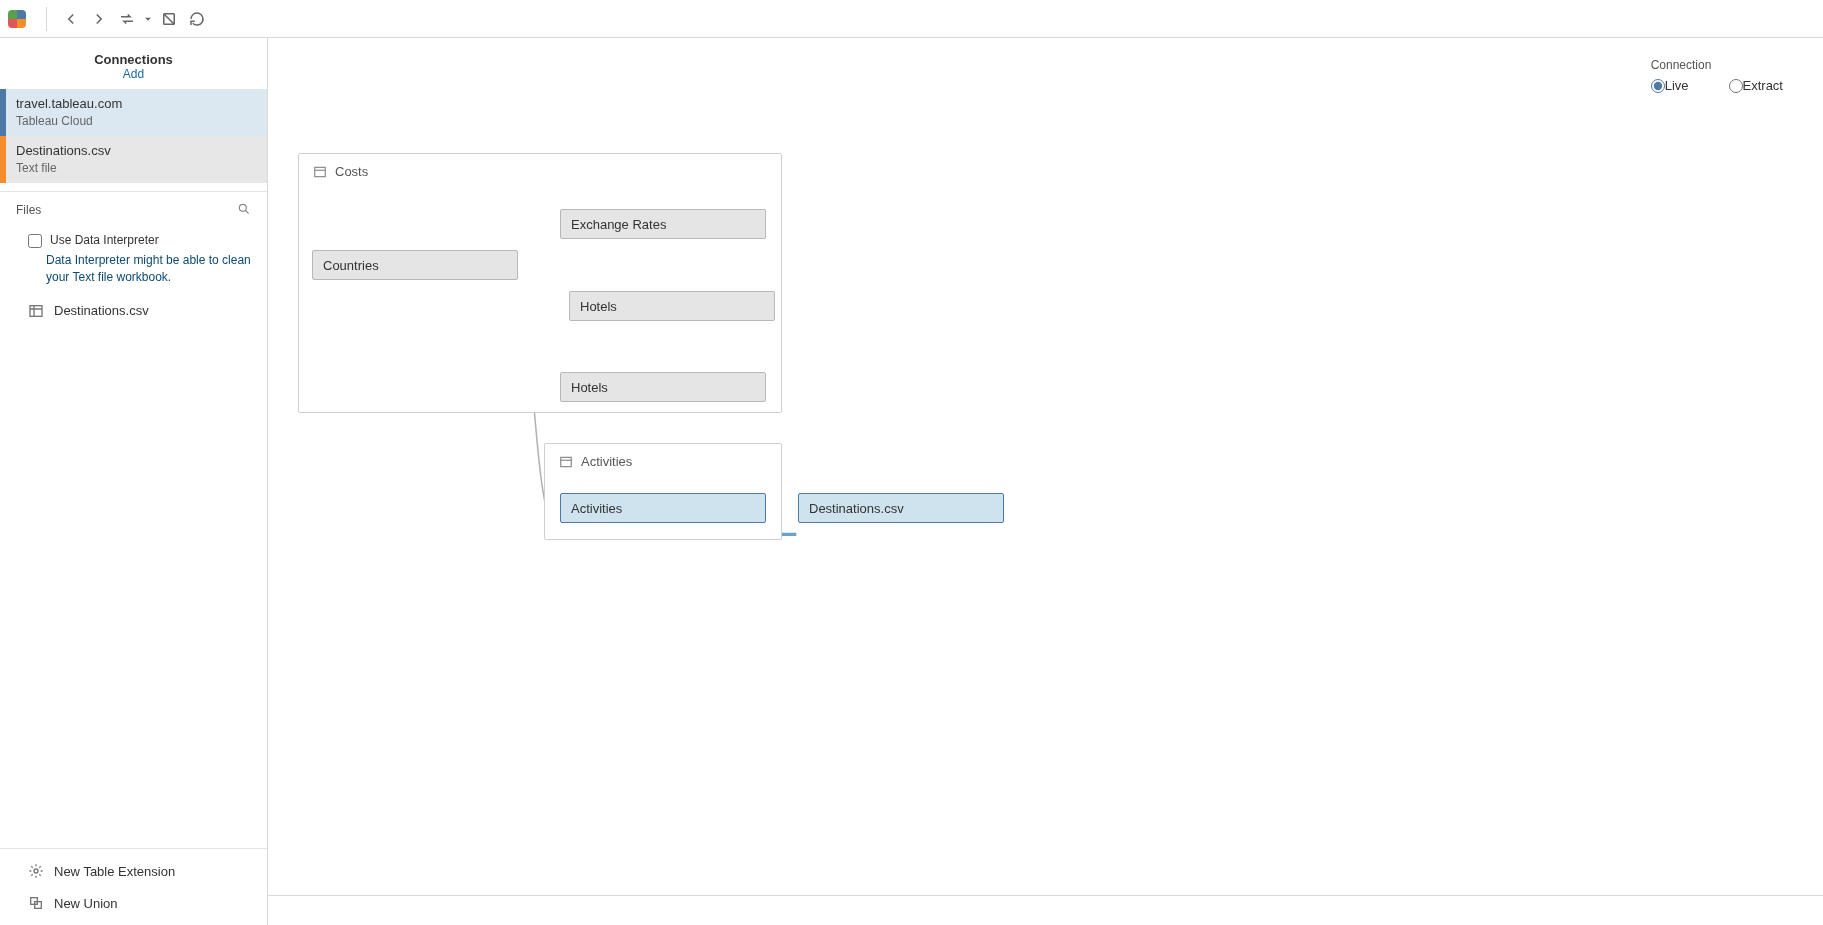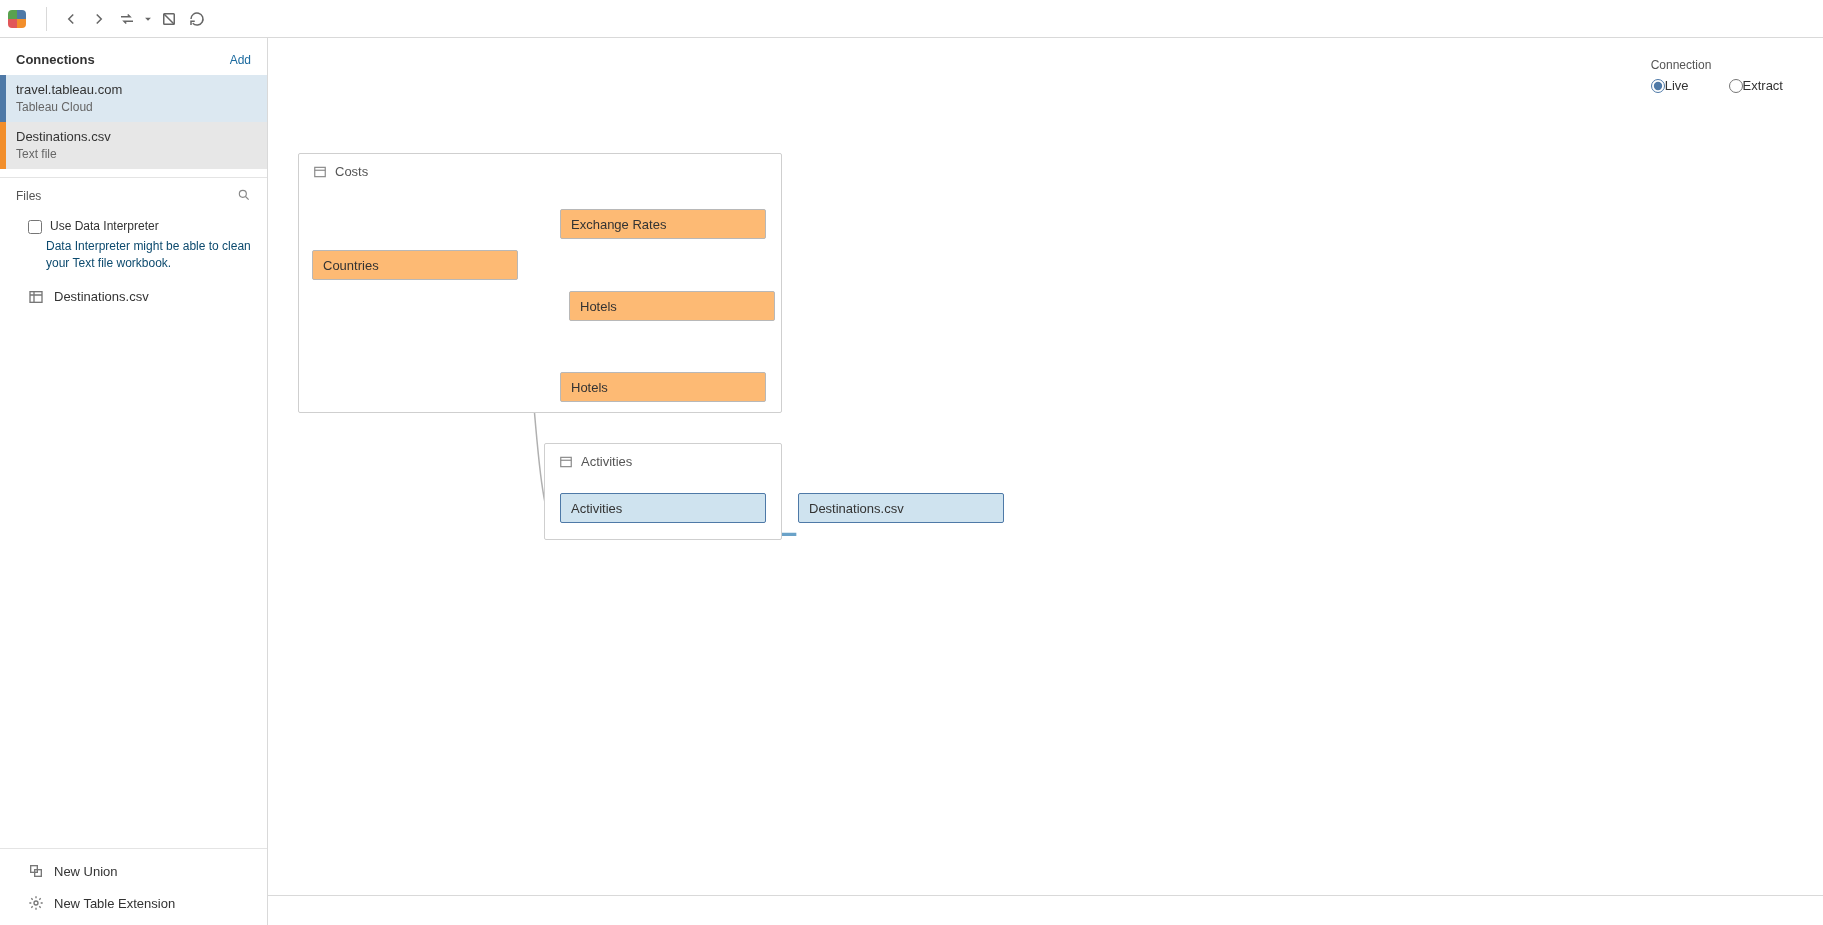--- a/index.html
+++ b/index.html
@@ -43,21 +43,21 @@
   
   .sidebar {
     width: 268px;
     border-right: 1px solid #d9d9d9;
     display:flex;
     flex-direction: column;
     min-height: 0;
   }
   .conn-header {
     padding: 14px 16px 8px 16px;
-    display:flex; justify-content:space-between; align-items:center;
+    display:flex; justify-content:space-between; align-items:center;flex-direction:column;
   }
   .conn-header .title { font-weight:600; font-size:13px; }
   .conn-header .add { color:#1a699e; font-size:12px; cursor:pointer; }
   .conn-list { padding: 0 0 0 0; }
   .conn-item {
     padding: 6px 16px 6px 16px;
     line-height: 1.4;
     position:relative;
   }
   .conn-item.active-blue::before {
@@ -148,21 +148,21 @@
     padding:10px 14px 0 14px;
     font-size:13px; color:#555;
   }
   .group-header .icon { width:14px; height:14px; color:#888; }
 
   .tbl {
     position:absolute;
     height:30px;
     border:1px solid #b8b8b8;
     border-radius:2px;
-    background:#fdba74;
+    background:#e5e5e5;
     display:flex; align-items:center;
     padding:0 10px;
     font-size:13px;
   }
   .tbl.active {
     background:#cfe3ef;
     border-color:#4e79a7;
   }
 
   
@@ -263,31 +263,31 @@
           </svg>
         <span>Destinations.csv</span>
       </div>
     </div>
 
     <div class="sidebar-spacer"></div>
 
     <div class="sb-footer">
       <div class="sb-bottom-item">
         <svg class="icon" viewBox="0 0 24 24" fill="none" stroke="currentColor" stroke-width="2">
+            <circle cx="12" cy="12" r="3"></circle>
+            <path d="M12 2v3M12 19v3M2 12h3M19 12h3M5 5l2 2M17 17l2 2M19 5l-2 2M5 19l2-2"></path>
+          </svg>
+        <span>New Table Extension</span>
+      </div>
+      <div class="sb-bottom-item">
+        <svg class="icon" viewBox="0 0 24 24" fill="none" stroke="currentColor" stroke-width="2">
             <rect x="4" y="4" width="10" height="10"></rect>
             <rect x="10" y="10" width="10" height="10"></rect>
           </svg>
         <span>New Union</span>
-      </div>
-      <div class="sb-bottom-item">
-        <svg class="icon" viewBox="0 0 24 24" fill="none" stroke="currentColor" stroke-width="2">
-            <circle cx="12" cy="12" r="3"></circle>
-            <path d="M12 2v3M12 19v3M2 12h3M19 12h3M5 5l2 2M17 17l2 2M19 5l-2 2M5 19l2-2"></path>
-          </svg>
-        <span>New Table Extension</span>
       </div>
     </div>
   </div>
 
   <div class="canvas">
 
 
     <div class="conn-mode">
       <div>
         <div class="lbl">Connection</div>

